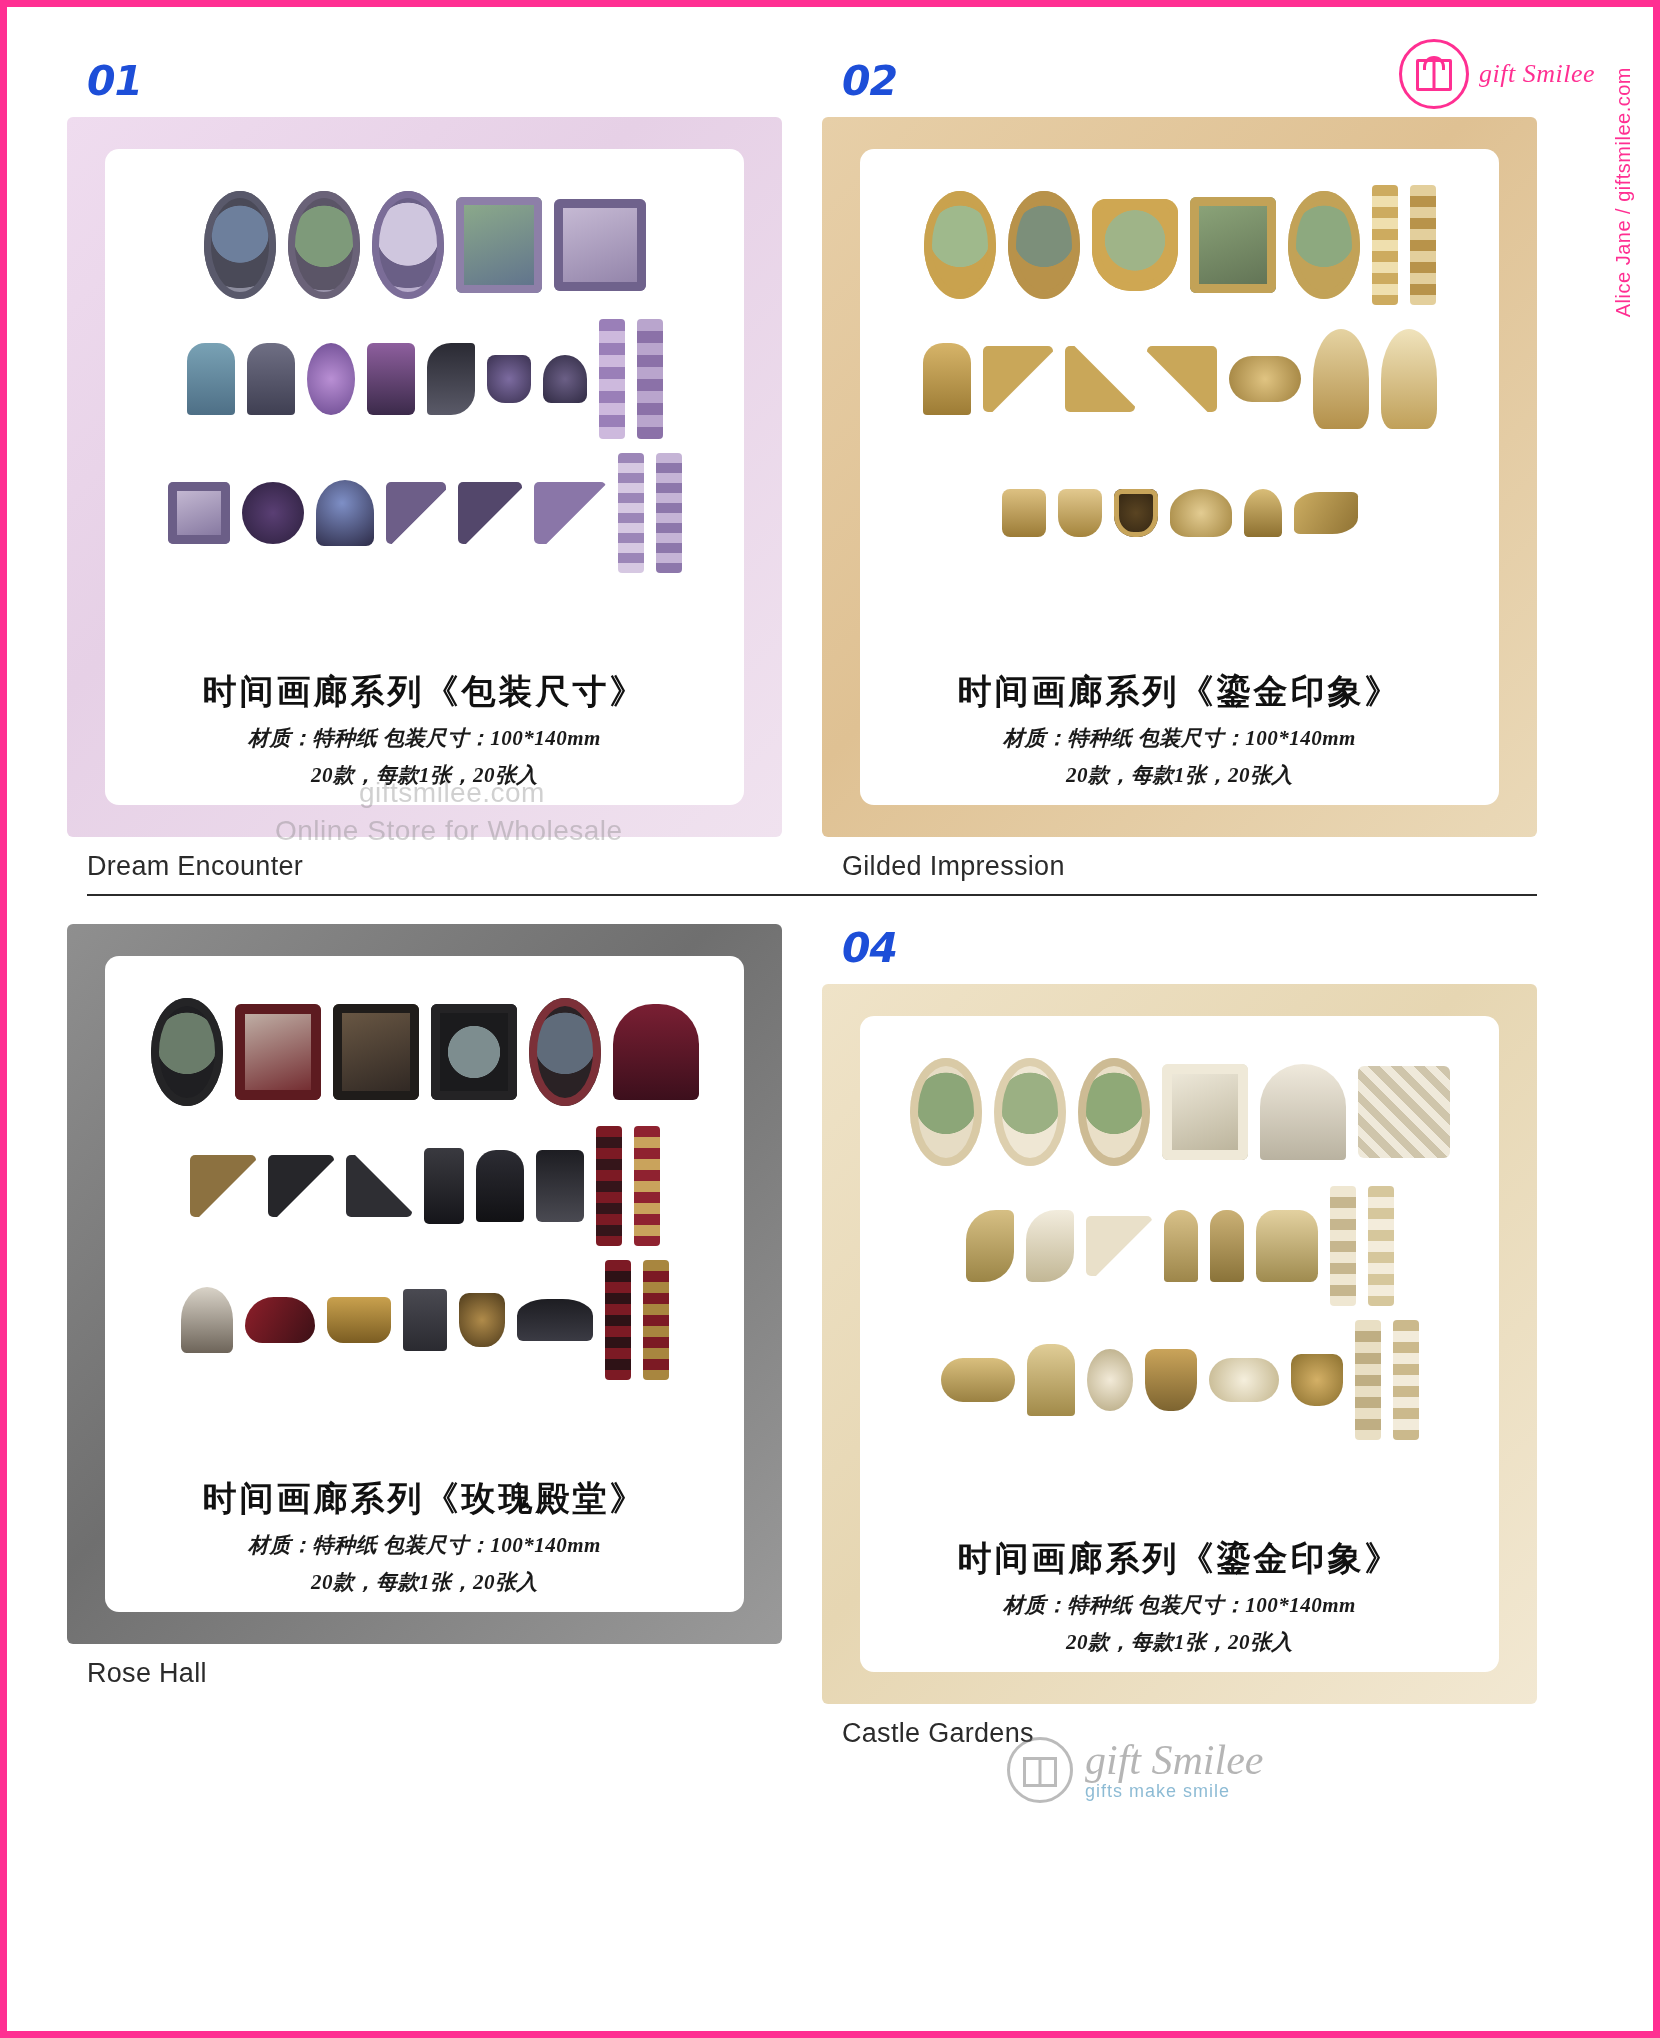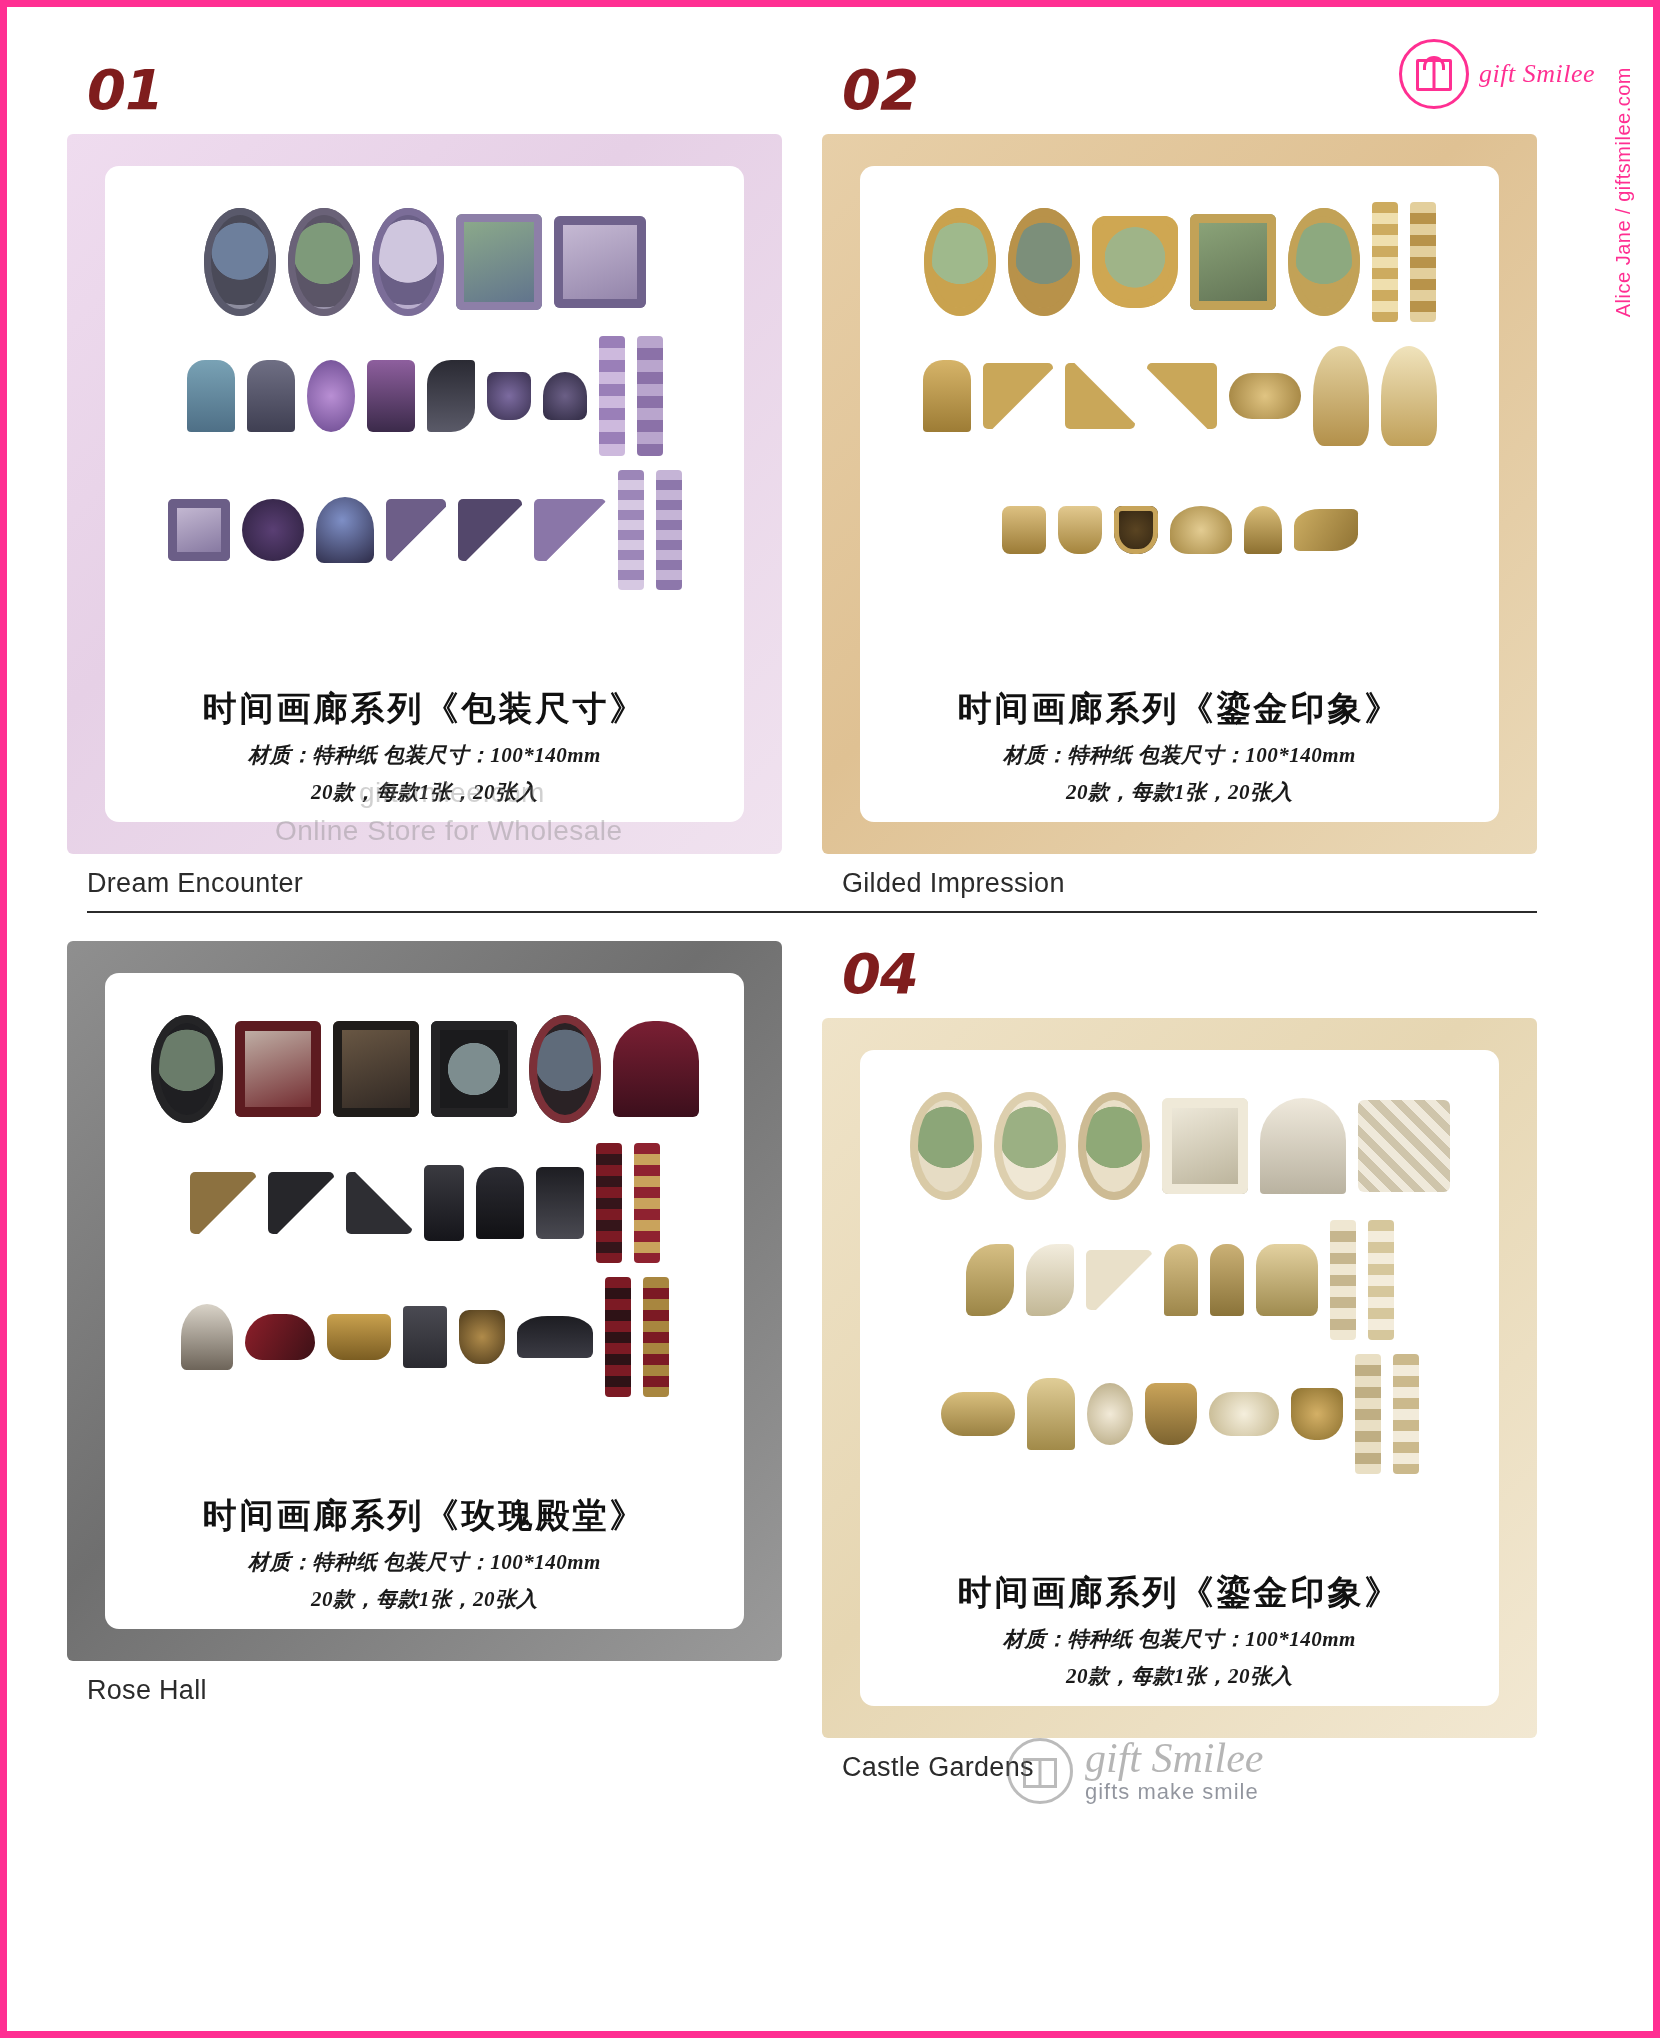--- a/index.html
+++ b/index.html
@@ -93,22 +93,22 @@
   }
   .row.second { margin-top:28px; }
   .divider {
     height:2px;
     background:#2b2b2b;
     margin:12px 0 0 20px;
     width:1450px;
   }
   .cell { width:715px; }
   .num {
-    color:#7f1d1d;
-    font-size:56px;
+    color:#1d4ed8;
+    font-size:41px;
     font-weight:bold;
     font-style:italic;
     letter-spacing:-1px;
     margin:0 0 12px 20px;
     font-family:"DejaVu Sans", sans-serif;
   }
   .sheet {
     width:715px; height:720px;
     border-radius:6px;
     overflow:hidden;
@@ -226,22 +226,22 @@
     width:3px; height:24px; background:#6a6a6a;
   }
   .wm-logo .t1 {
     font-family:"Liberation Serif", serif;
     font-style:italic;
     font-size:42px;
     color:#5c5c5c;
     line-height:1;
   }
   .wm-logo .t2 {
-    font-size:22px;
-    color:#0f172a;
+    font-size:18px;
+    color:#0369a1;
     letter-spacing:1px;
   }
 </style>
 </head>
 <body>
 
 <div class="page-border"></div>
 <div class="page-inner">
 
   <div class="brand">

